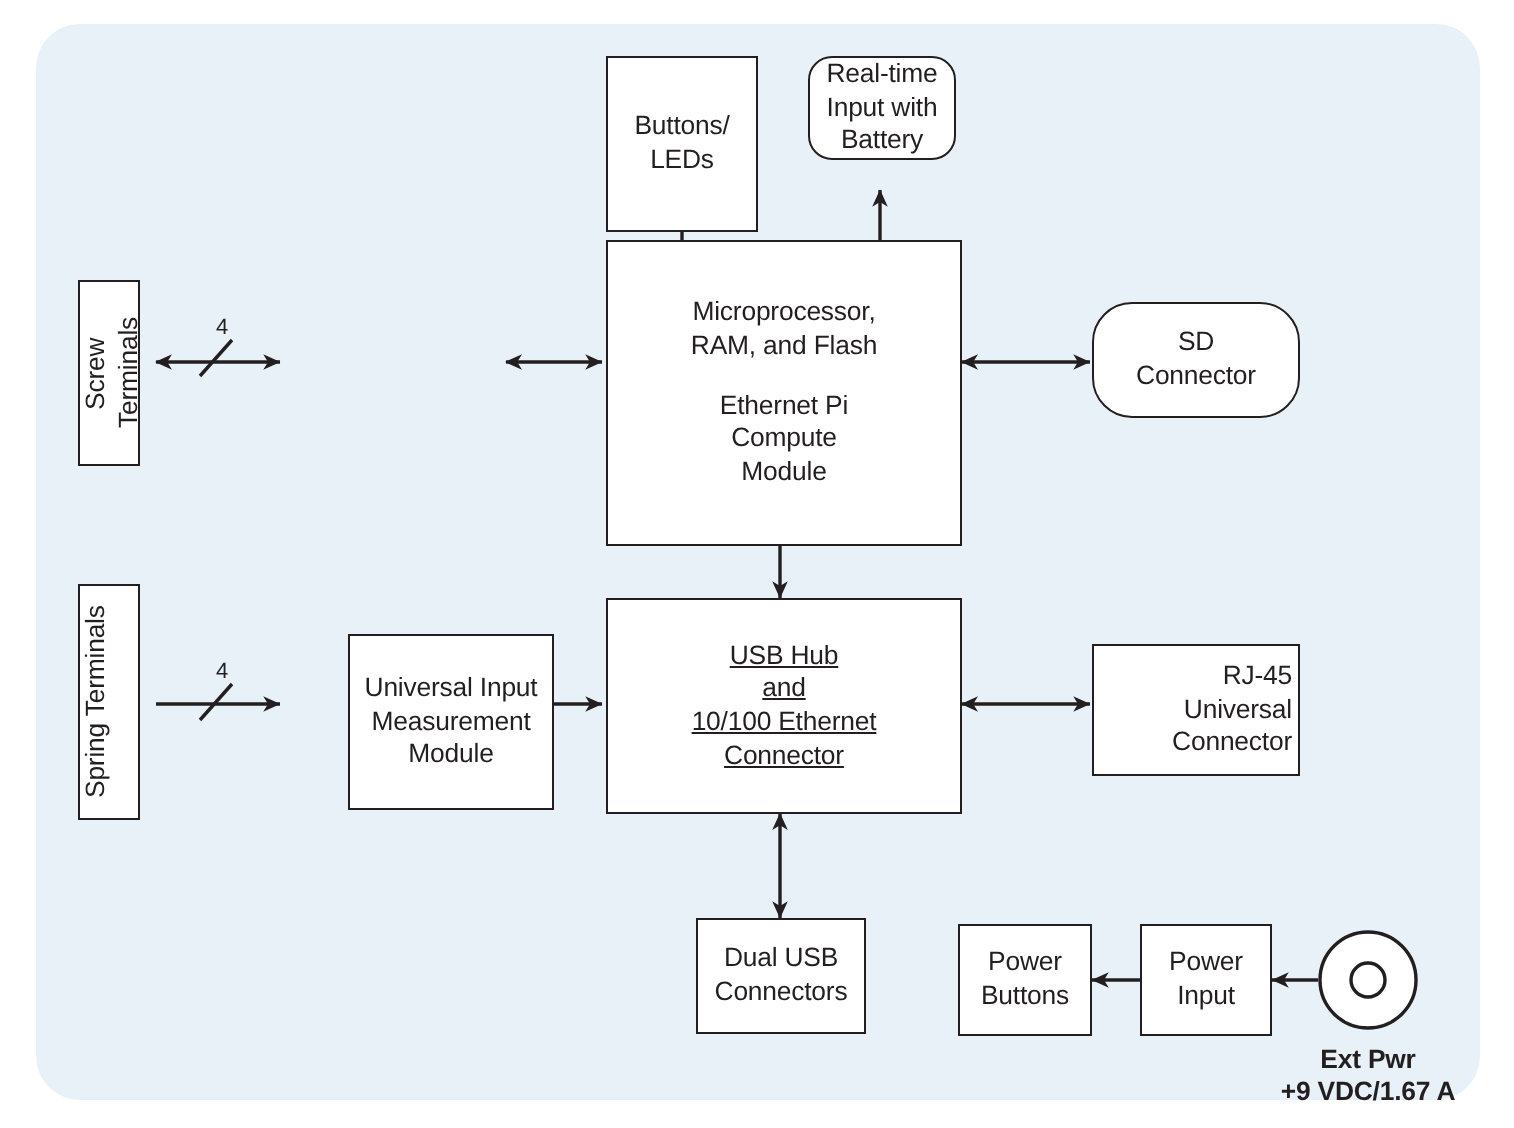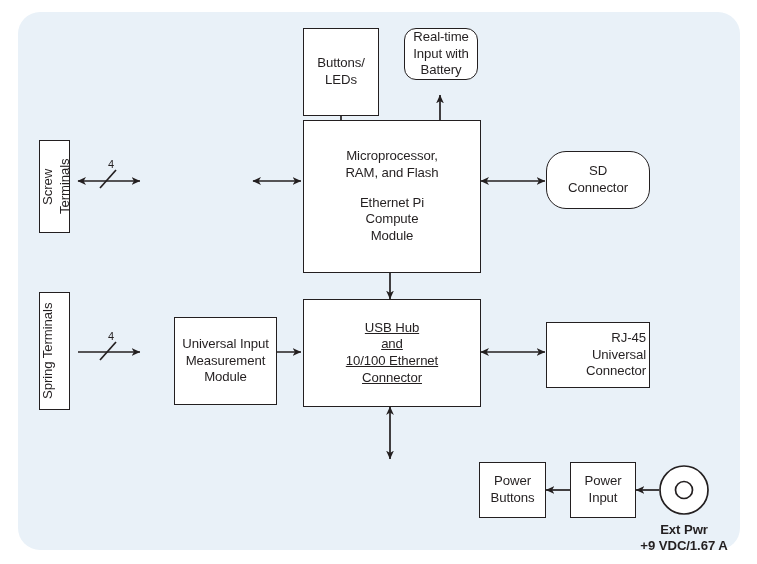--- a/index.html
+++ b/index.html
@@ -199,20 +199,26 @@
   </div>
 
   <div class="node" style="left:546px; top:322px; width:104px; height:66px;text-align:right;">
     <div class="lines">
       <span>RJ-45</span><br>
       <span>Universal</span><br>
       <span>Connector</span>
     </div>
   </div>
 
+  <div class="node" style="left:348px; top:459px; width:85px; height:58px;">
+    <div class="lines">
+      <span>Dual USB</span><br>
+      <span>Connectors</span>
+    </div>
+  </div>
 
   <div class="node" style="left:479px; top:462px; width:67px; height:56px;">
     <div class="lines">
       <span>Power</span><br>
       <span>Buttons</span>
     </div>
   </div>
 
   <div class="node" style="left:570px; top:462px; width:66px; height:56px;">
     <div class="lines">

